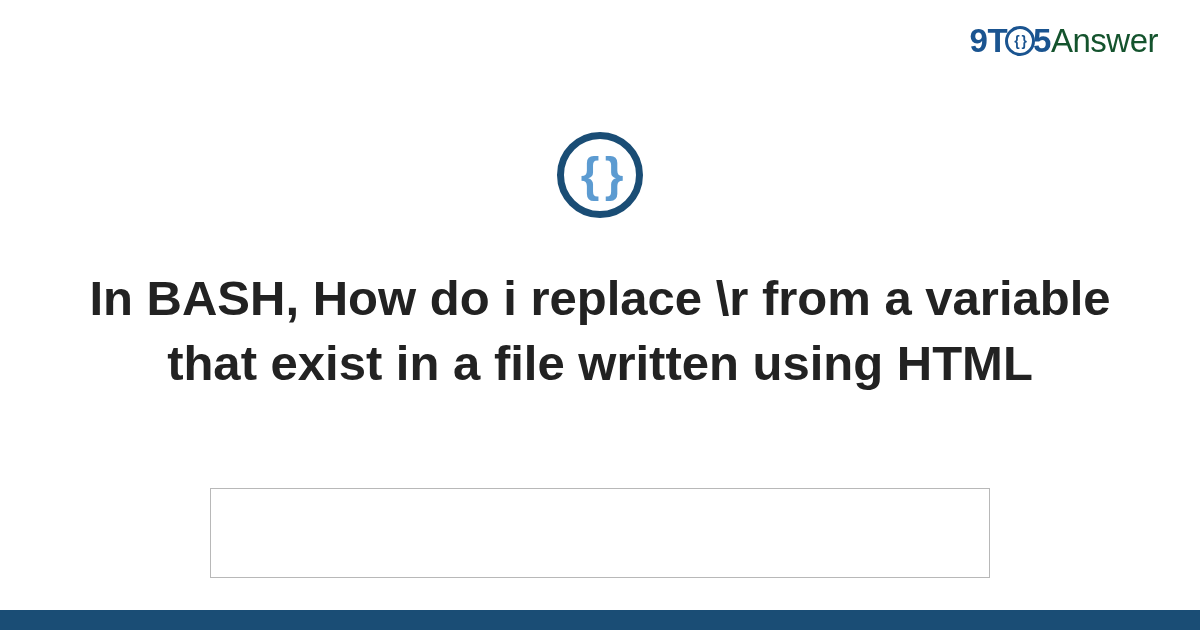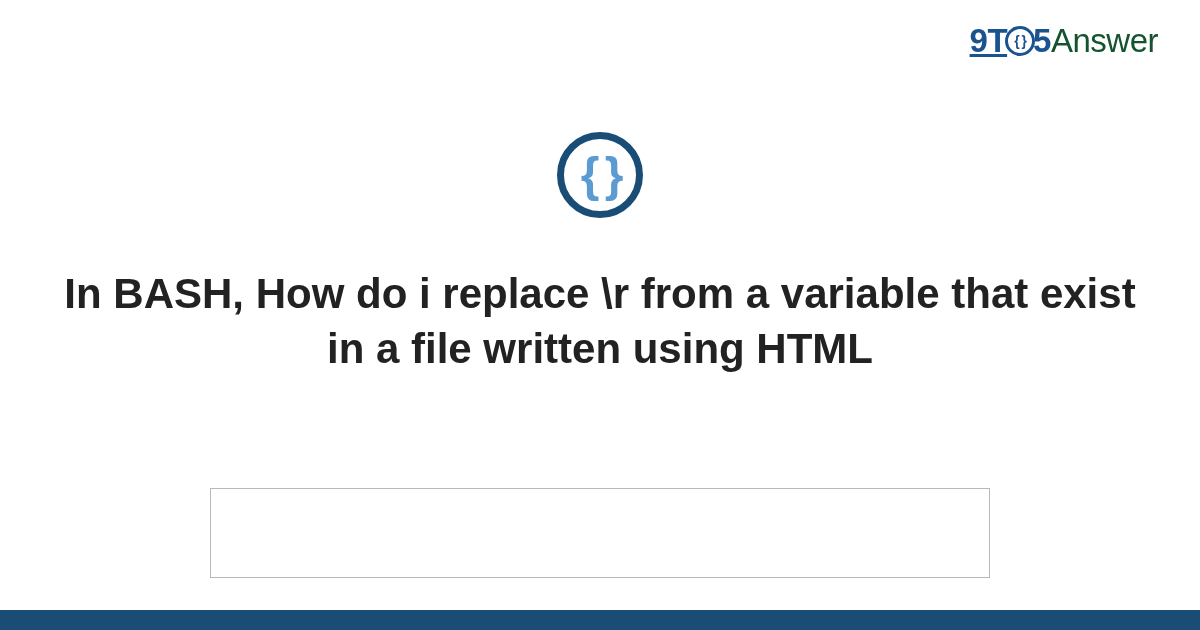--- a/index.html
+++ b/index.html
@@ -20,21 +20,20 @@
       top: 22px;
       right: 42px;
     }
     .logo {
       font-size: 33px;
       font-weight: 600;
       letter-spacing: -0.5px;
     }
     .logo-9t {
       color: #1a5490;
-      text-decoration: underline;
     }
     .logo-circle {
       display: inline-flex;
       align-items: center;
       justify-content: center;
       width: 30px;
       height: 30px;
       border: 3px solid #1a5490;
       border-radius: 50%;
       vertical-align: middle;
@@ -78,21 +77,21 @@
       font-family: "Helvetica Neue", Arial, sans-serif;
       letter-spacing: -4px;
       line-height: 1;
     }
     .title {
       position: absolute;
       top: 266px;
       left: 0;
       right: 0;
       text-align: center;
-      font-size: 42px;
+      font-size: 49px;
       font-weight: 700;
       color: #222222;
       line-height: 1.32;
       padding: 0 60px;
     }
     .box {
       position: absolute;
       top: 488px;
       left: 50%;
       transform: translateX(-50%);

